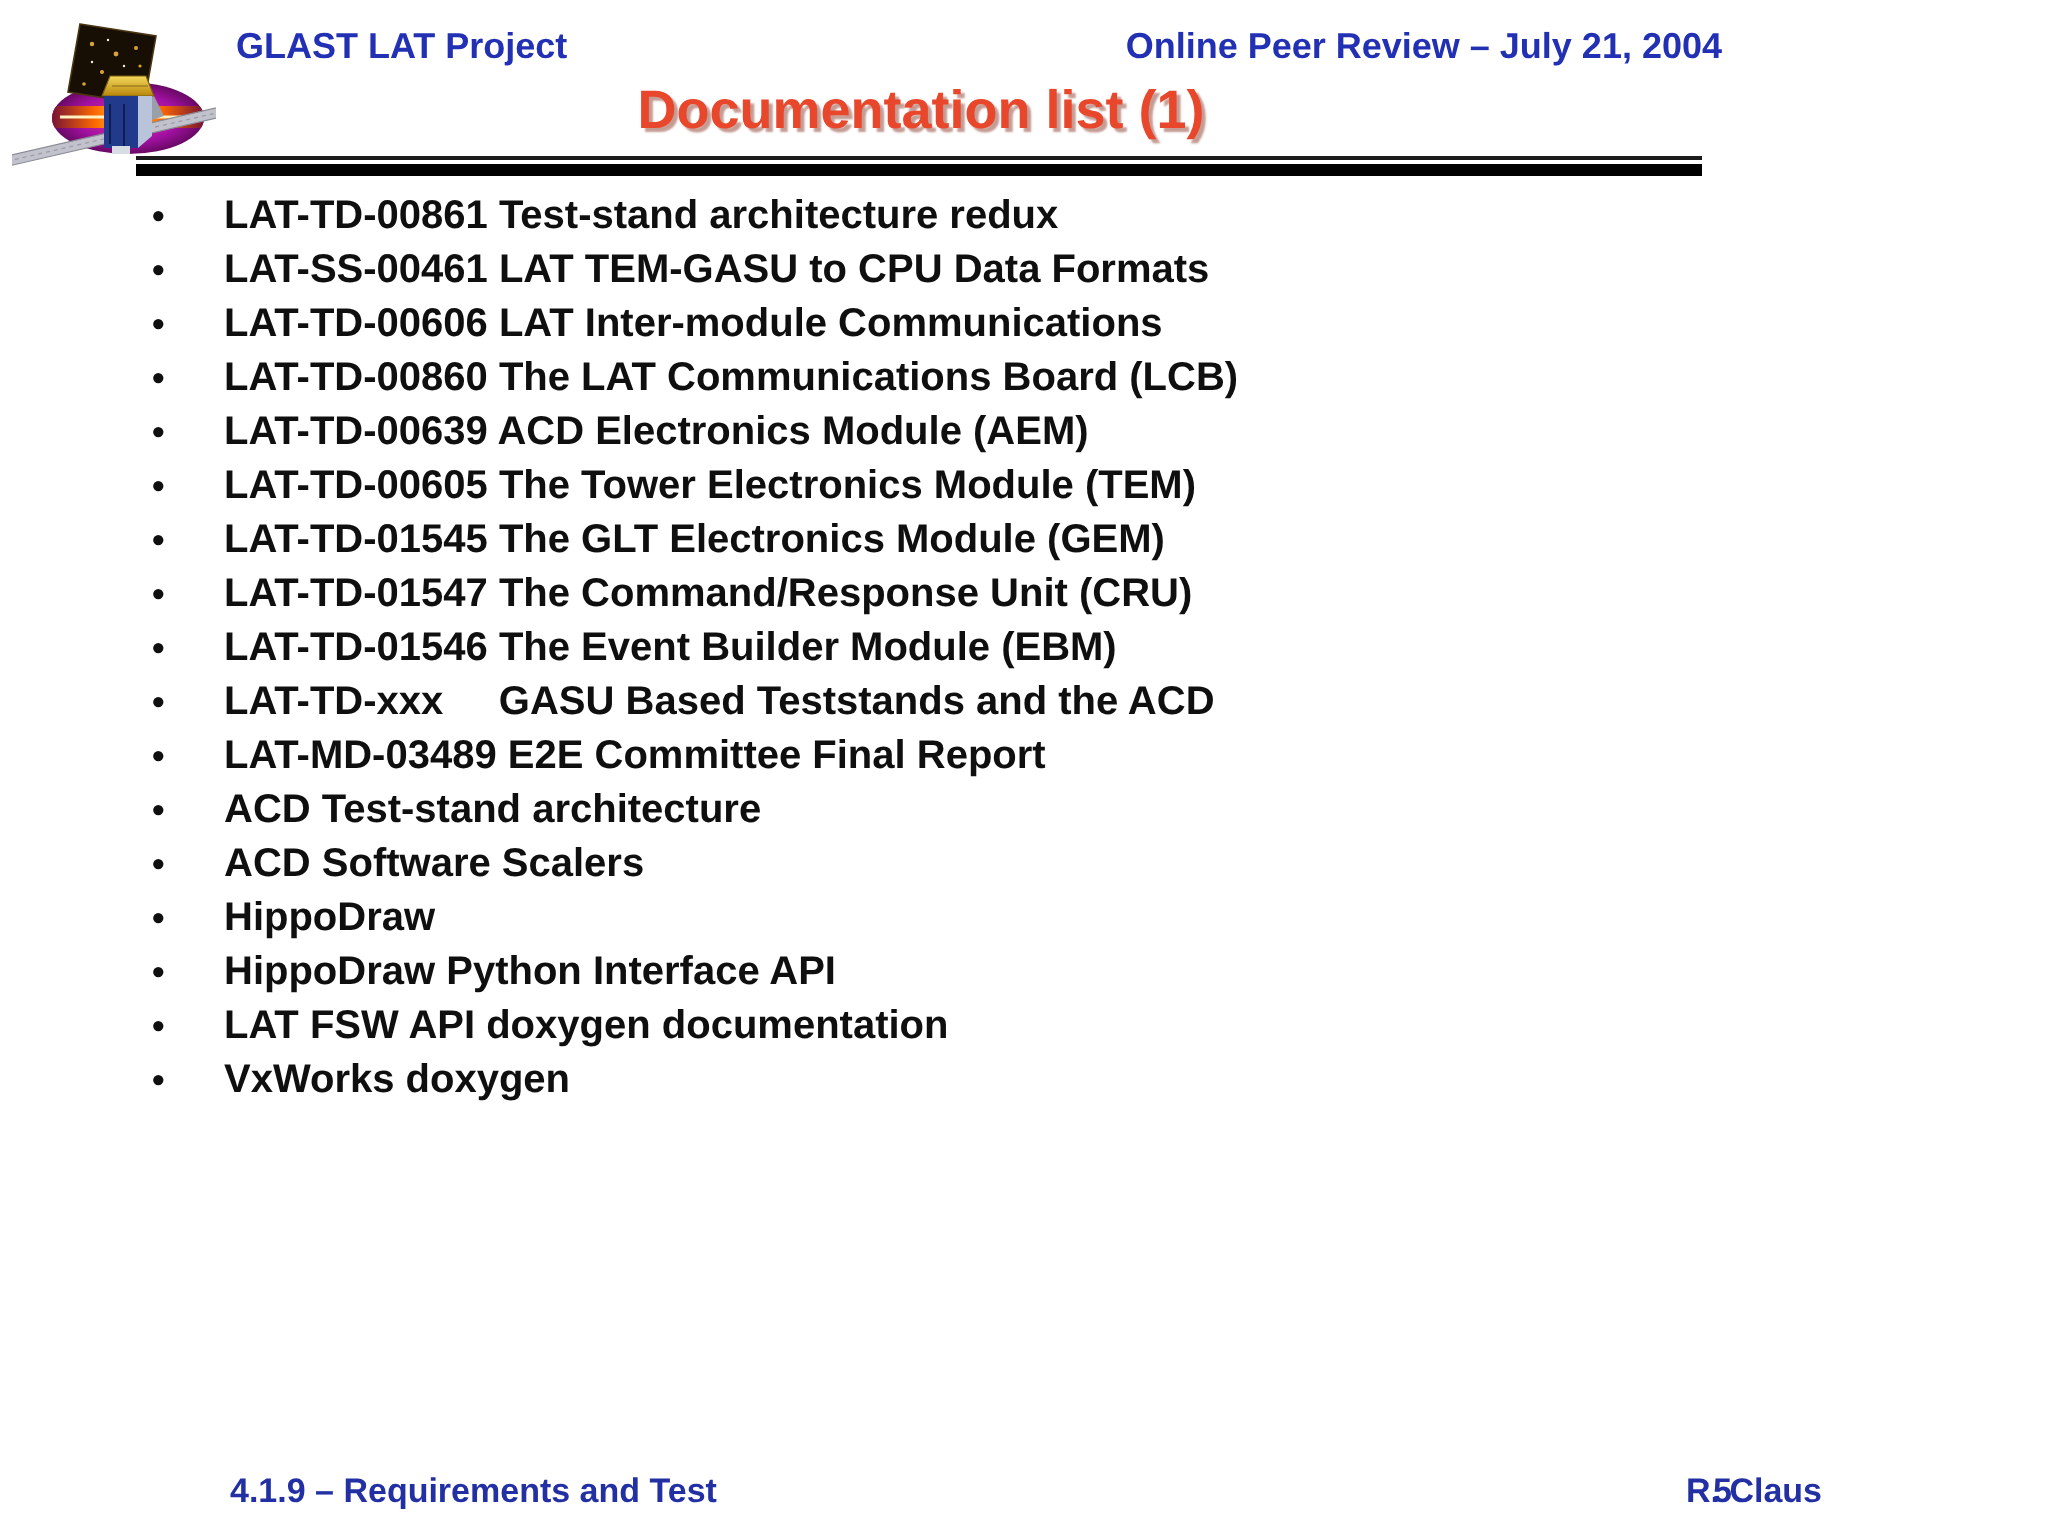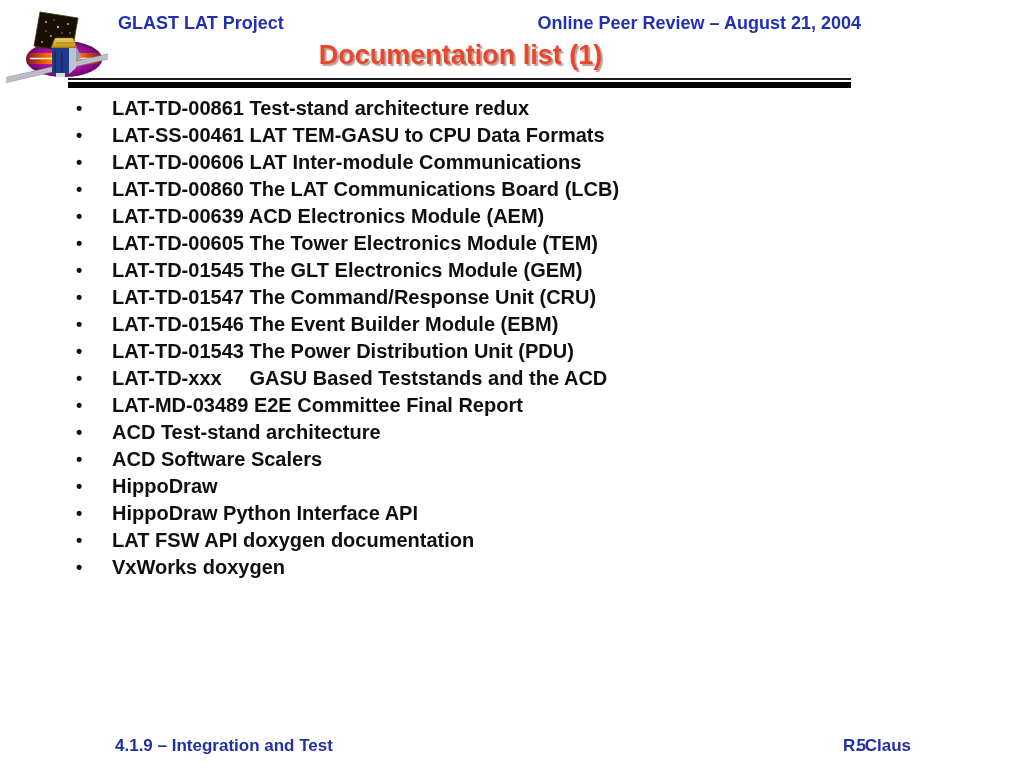--- a/index.html
+++ b/index.html
@@ -118,21 +118,21 @@
     <polygon points="45,46 71,46 67,36 49,36" fill="url(#gold)" stroke="#7a5c14" stroke-width="0.6"></polygon>
     <line x1="50" y1="41" x2="68" y2="41" stroke="#8a6a18" stroke-width="0.6"></line>
     <rect x="46" y="46" width="17" height="26" fill="#223a8c"></rect>
     <polygon points="63,46 70,46 70,66 63,72" fill="#b9c4da"></polygon>
     <line x1="49" y1="50" x2="49" y2="70" stroke="#0e1c4e" stroke-width="1"></line>
     <line x1="56" y1="50" x2="56" y2="71" stroke="#0e1c4e" stroke-width="1"></line>
     <rect x="50" y="71" width="9" height="4" fill="#d8dce4"></rect>
   </svg>
 
   <div class="hdr-left">GLAST LAT Project</div>
-  <div class="hdr-right">Online Peer Review – August 21, 2004</div>
+  <div class="hdr-right">Online Peer Review – July 21, 2004</div>
 
   <div class="title-wrap">
     <span class="page-title">Documentation list (1)</span>
   </div>
 
   <div class="rule">
     <div class="thin"></div>
     <div class="gap"></div>
     <div class="thick"></div>
   </div>
@@ -140,30 +140,29 @@
   <ul class="doc-list">
     <li><span>LAT-TD-00861 Test-stand architecture redux</span></li>
     <li><span>LAT-SS-00461 LAT TEM-GASU to CPU Data Formats</span></li>
     <li><span>LAT-TD-00606 LAT Inter-module Communications</span></li>
     <li><span>LAT-TD-00860 The LAT Communications Board (LCB)</span></li>
     <li><span>LAT-TD-00639 ACD Electronics Module (AEM)</span></li>
     <li><span>LAT-TD-00605 The Tower Electronics Module (TEM)</span></li>
     <li><span>LAT-TD-01545 The GLT Electronics Module (GEM)</span></li>
     <li><span>LAT-TD-01547 The Command/Response Unit (CRU)</span></li>
     <li><span>LAT-TD-01546 The Event Builder Module (EBM)</span></li>
-    <li><span>LAT-TD-01543 The Power Distribution Unit (PDU)</span></li>
     <li><span>LAT-TD-xxx     GASU Based Teststands and the ACD</span></li>
     <li><span>LAT-MD-03489 E2E Committee Final Report</span></li>
     <li><span>ACD Test-stand architecture</span></li>
     <li><span>ACD Software Scalers</span></li>
     <li><span>HippoDraw</span></li>
     <li><span>HippoDraw Python Interface API</span></li>
     <li><span>LAT FSW API doxygen documentation</span></li>
     <li><span>VxWorks doxygen</span></li>
   </ul>
 
   <div class="footer">
-    <span class="ftr-left">4.1.9 – Integration and Test</span>
+    <span class="ftr-left">4.1.9 – Requirements and Test</span>
     <span class="ftr-center">R. Claus</span>
     <span class="ftr-right">5</span>
   </div>
 
 </div>
 
 </body></html>

